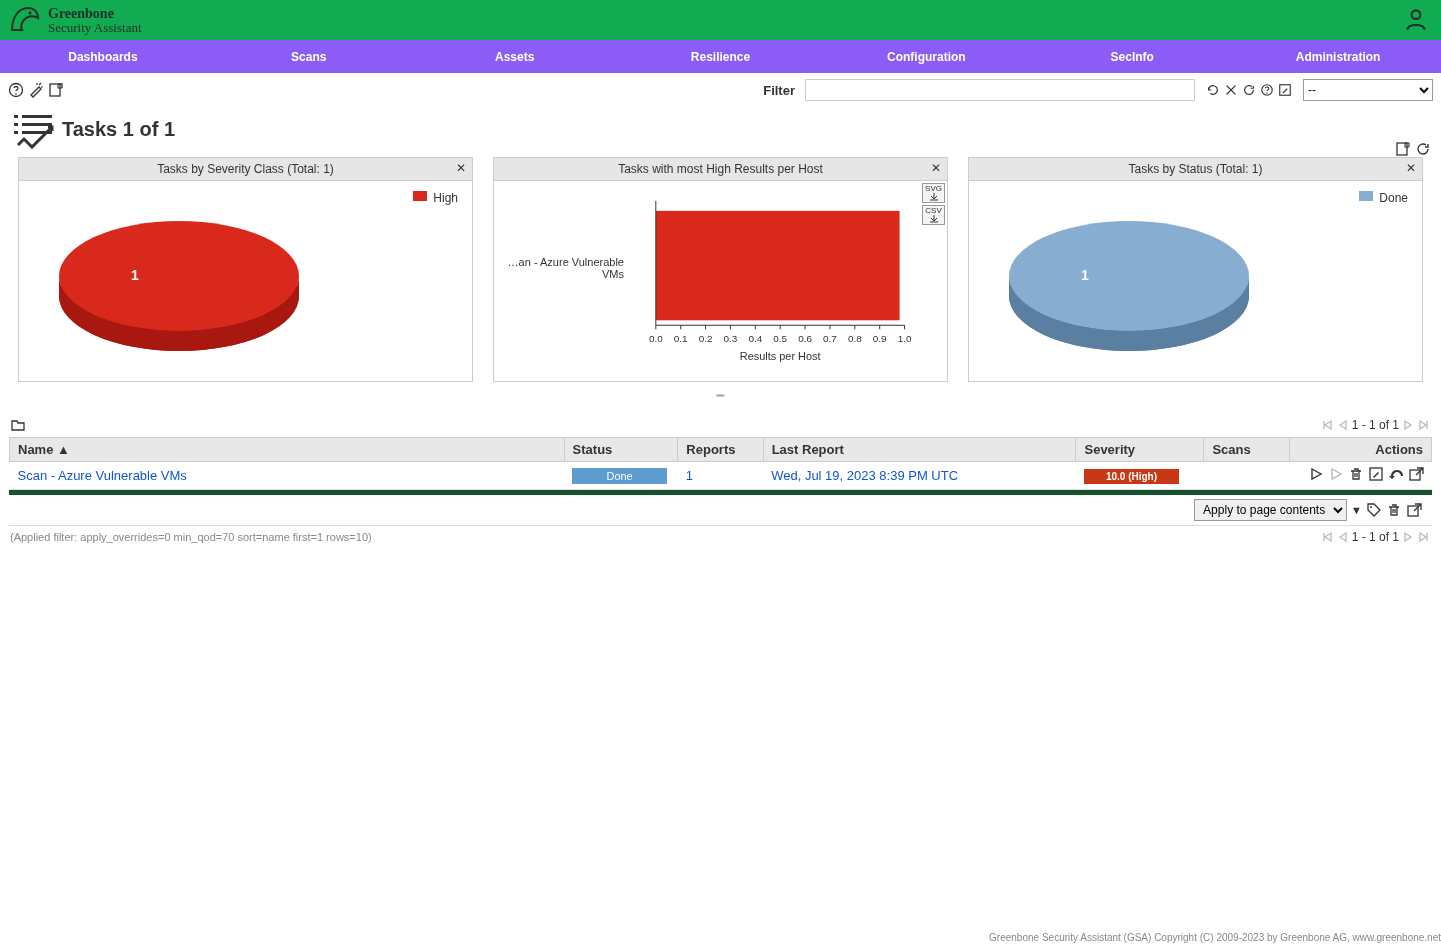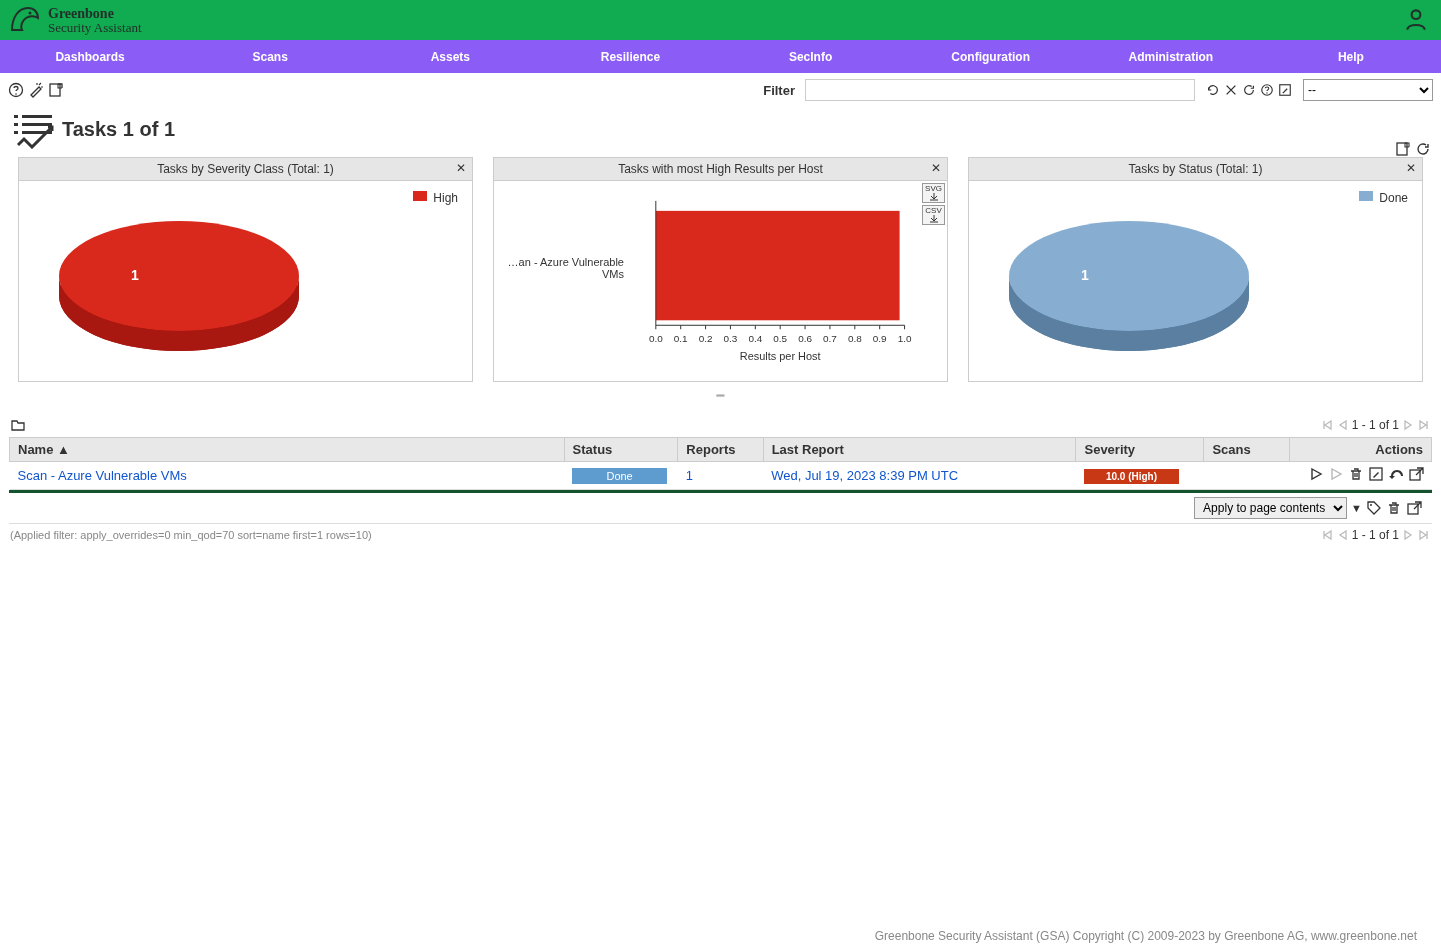--- a/index.html
+++ b/index.html
@@ -60,28 +60,28 @@
   .task-table { width: calc(100% - 18px); margin: 0 9px; border-collapse: collapse; }
   .task-table th { background: #e8e8e8; border: 1px solid #ccc; text-align: left; padding: 4px 8px; font-weight: bold; font-size: 13px; }
   .task-table td { border-bottom: 1px solid #ddd; padding: 4px 8px; font-size: 13px; }
   .task-link { color: #1155cc; text-decoration: none; }
   .status-badge { background: #5e9bcf; color: #fff; font-size: 11px; padding: 2px 0; text-align: center; width: 95px; display: inline-block; }
   .severity-badge { background: #c83814; color: #fff; font-size: 10px; font-weight: bold; padding: 2px 0; text-align: center; width: 95px; display: inline-block; }
   .actions-cell { text-align: right; }
   .action-icons { display: inline-flex; gap: 4px; }
   
   
-  .apply-row { display: flex; justify-content: flex-end; align-items: center; gap: 4px; padding: 4px 10px; border-top: 3px solid #14532d; border-bottom: 1px solid #ddd; margin: 0 9px;}
+  .apply-row { display: flex; justify-content: flex-end; align-items: center; gap: 4px; padding: 4px 10px; border-top: 5px solid #14532d; border-bottom: 1px solid #ddd; margin: 0 9px;}
   .apply-select { border: 1px solid #999; font-size: 12px; padding: 2px 4px; }
   
   
   .applied-filter { color: #888; font-size: 11px; padding: 4px 10px; display:flex; align-items:center;}
   
   
-  .footer { position: fixed; bottom: 4px; right: 24px; font-size: 12px; color: #888; }
+  .footer { position: fixed; bottom: 4px; right: 0; font-size: 10px; color: #888; }
   
   .icon-sm { width: 16px; height: 16px; display: inline-flex; align-items: center; justify-content: center; }
 </style>
 </head>
 <body>
 
 <div class="header-green">
   <div class="brand">
     <span>
       <svg width="34" height="30" viewBox="0 0 34 30">
@@ -100,24 +100,23 @@
         <path d="M4 22 C4 16 20 16 20 22" fill="none" stroke="#22302a" stroke-width="2"></path>
       </svg>
   </span>
 </div>
 
 <div class="navbar">
   <div class="navbar-item">Dashboards</div>
   <div class="navbar-item">Scans</div>
   <div class="navbar-item">Assets</div>
   <div class="navbar-item">Resilience</div>
+  <div class="navbar-item">Configuration</div>
   <div class="navbar-item">SecInfo</div>
-  <div class="navbar-item">Configuration</div>
   <div class="navbar-item">Administration</div>
-  <div class="navbar-item">Help</div>
 </div>
 
 <div class="toolbar-row">
   <div class="toolbar-left">
     <span class="icon-sm">
         <svg width="16" height="16" viewBox="0 0 16 16">
           <circle cx="8" cy="8" r="6.5" fill="none" stroke="#333" stroke-width="1.3"></circle>
           <path d="M6 6 C6 4 10 4 10 6 C10 8 8 8 8 9" fill="none" stroke="#333" stroke-width="1.3"></path>
           <circle cx="8" cy="12" r="0.8" fill="#333"></circle>
         </svg>

